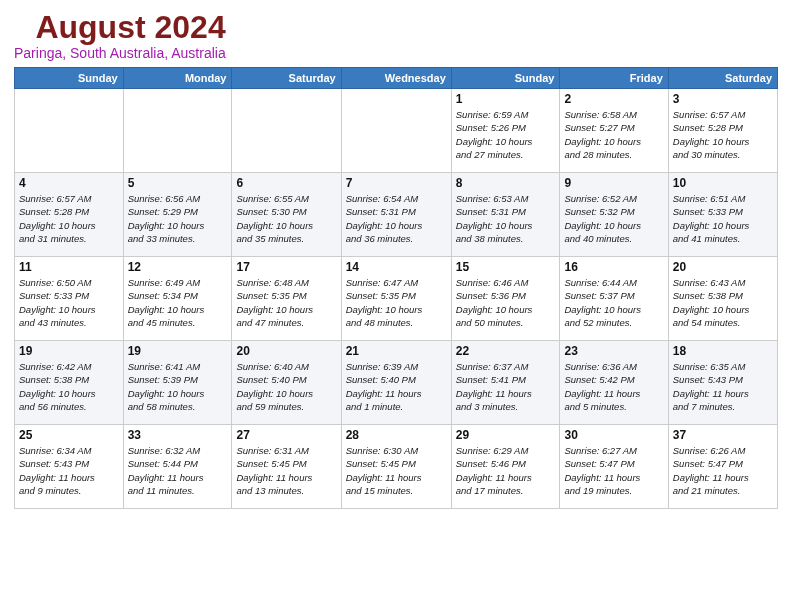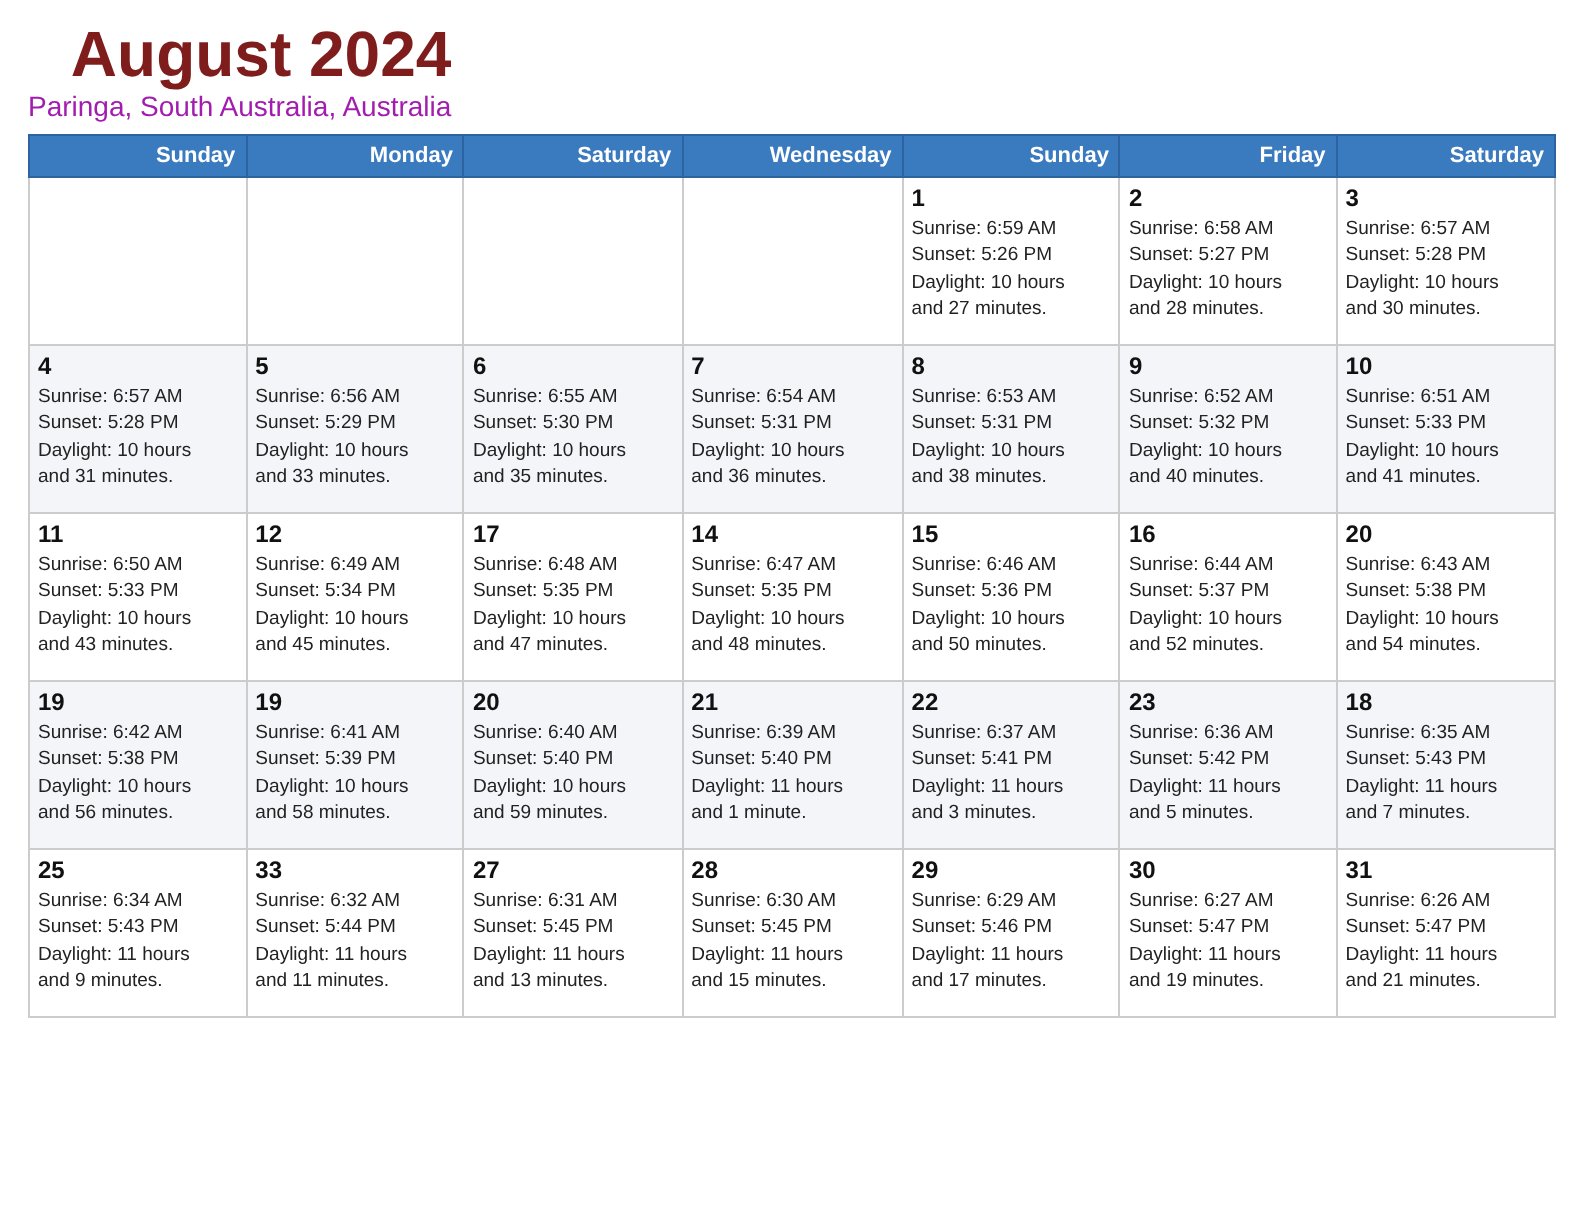--- a/index.html
+++ b/index.html
@@ -79,20 +79,21 @@
       font-weight: bold;
       font-size: 12px;
       color: #111;
       display: block;
       margin-bottom: 2px;
     }
     .day-info {
       color: #222;
       font-size: 9.5px;
       line-height: 1.4;
+      font-style: italic;
     }
     .empty {
       background: #fff !important;
     }
   </style>
 </head>
 <body>
 
 <div class="page">
   <div class="header">
@@ -242,19 +243,19 @@
           </td>
           <td>
             <span class="day-num">29</span>
             <div class="day-info">Sunrise: 6:29 AM<br>Sunset: 5:46 PM<br>Daylight: 11 hours<br>and 17 minutes.</div>
           </td>
           <td>
             <span class="day-num">30</span>
             <div class="day-info">Sunrise: 6:27 AM<br>Sunset: 5:47 PM<br>Daylight: 11 hours<br>and 19 minutes.</div>
           </td>
           <td>
-            <span class="day-num">31</span>
+            <span class="day-num">37</span>
             <div class="day-info">Sunrise: 6:26 AM<br>Sunset: 5:47 PM<br>Daylight: 11 hours<br>and 21 minutes.</div>
           </td>
         </tr>
       </tbody>
   </table>
 </div>
 
 </body></html>

